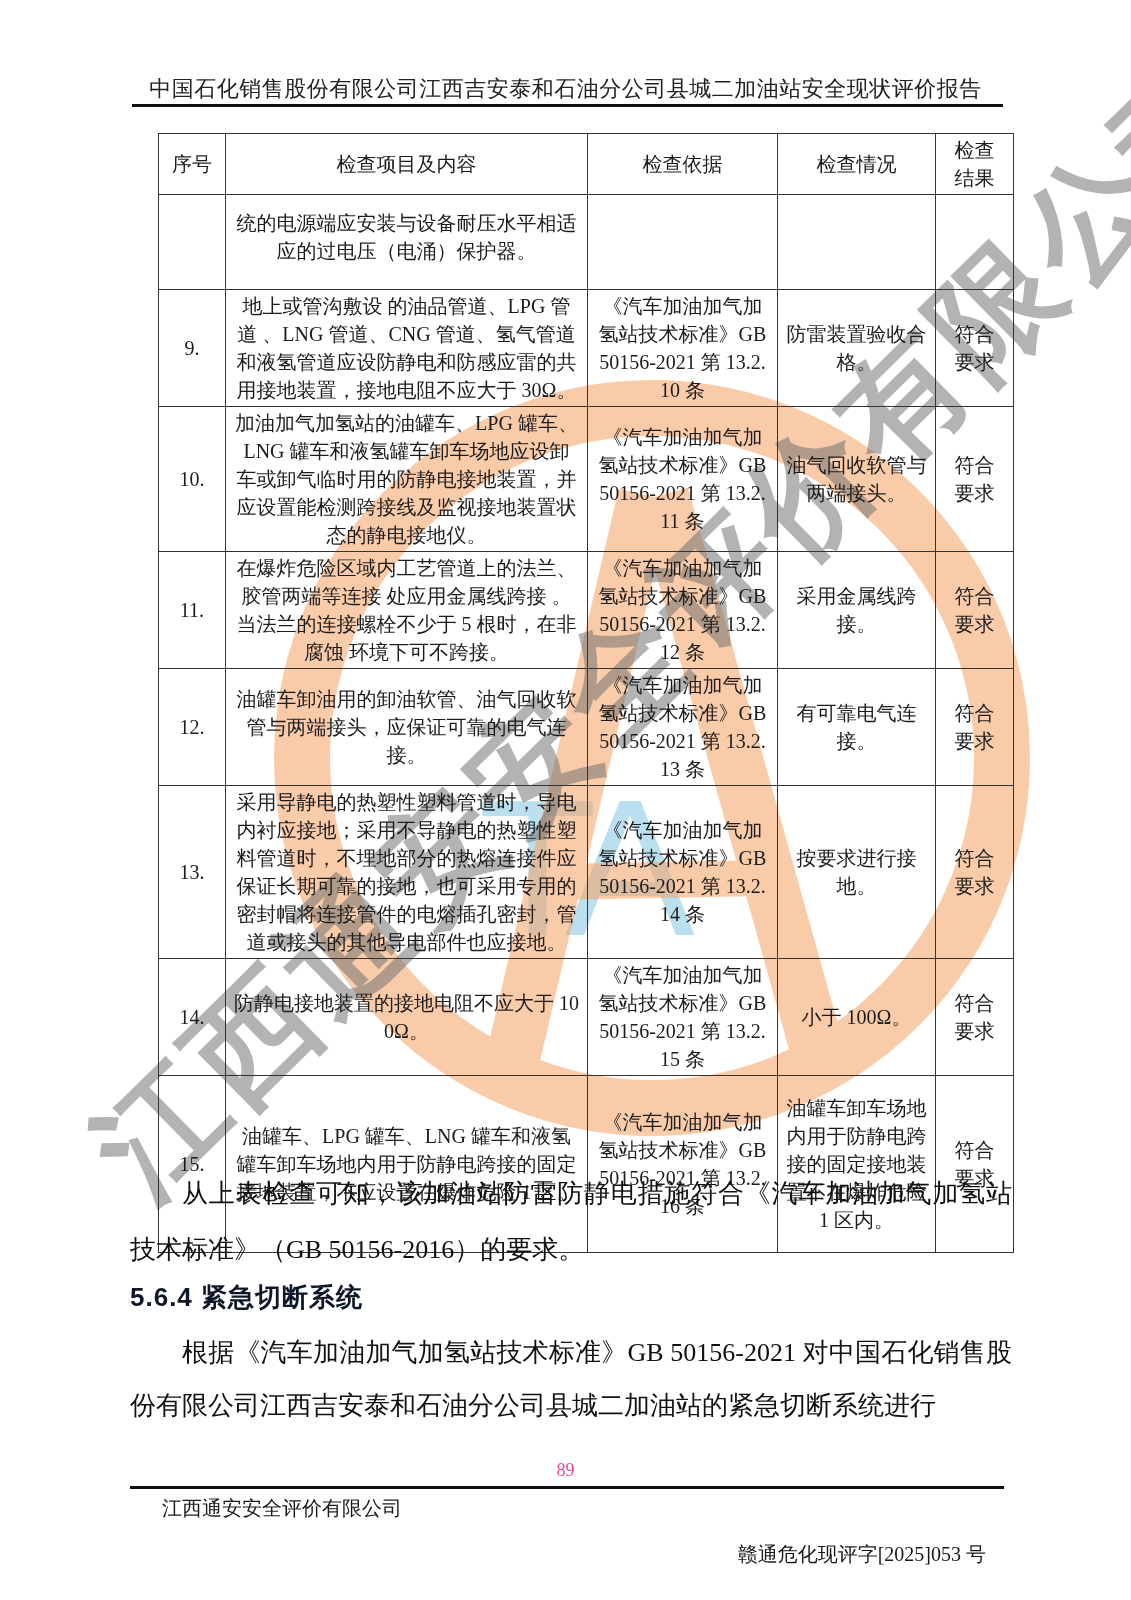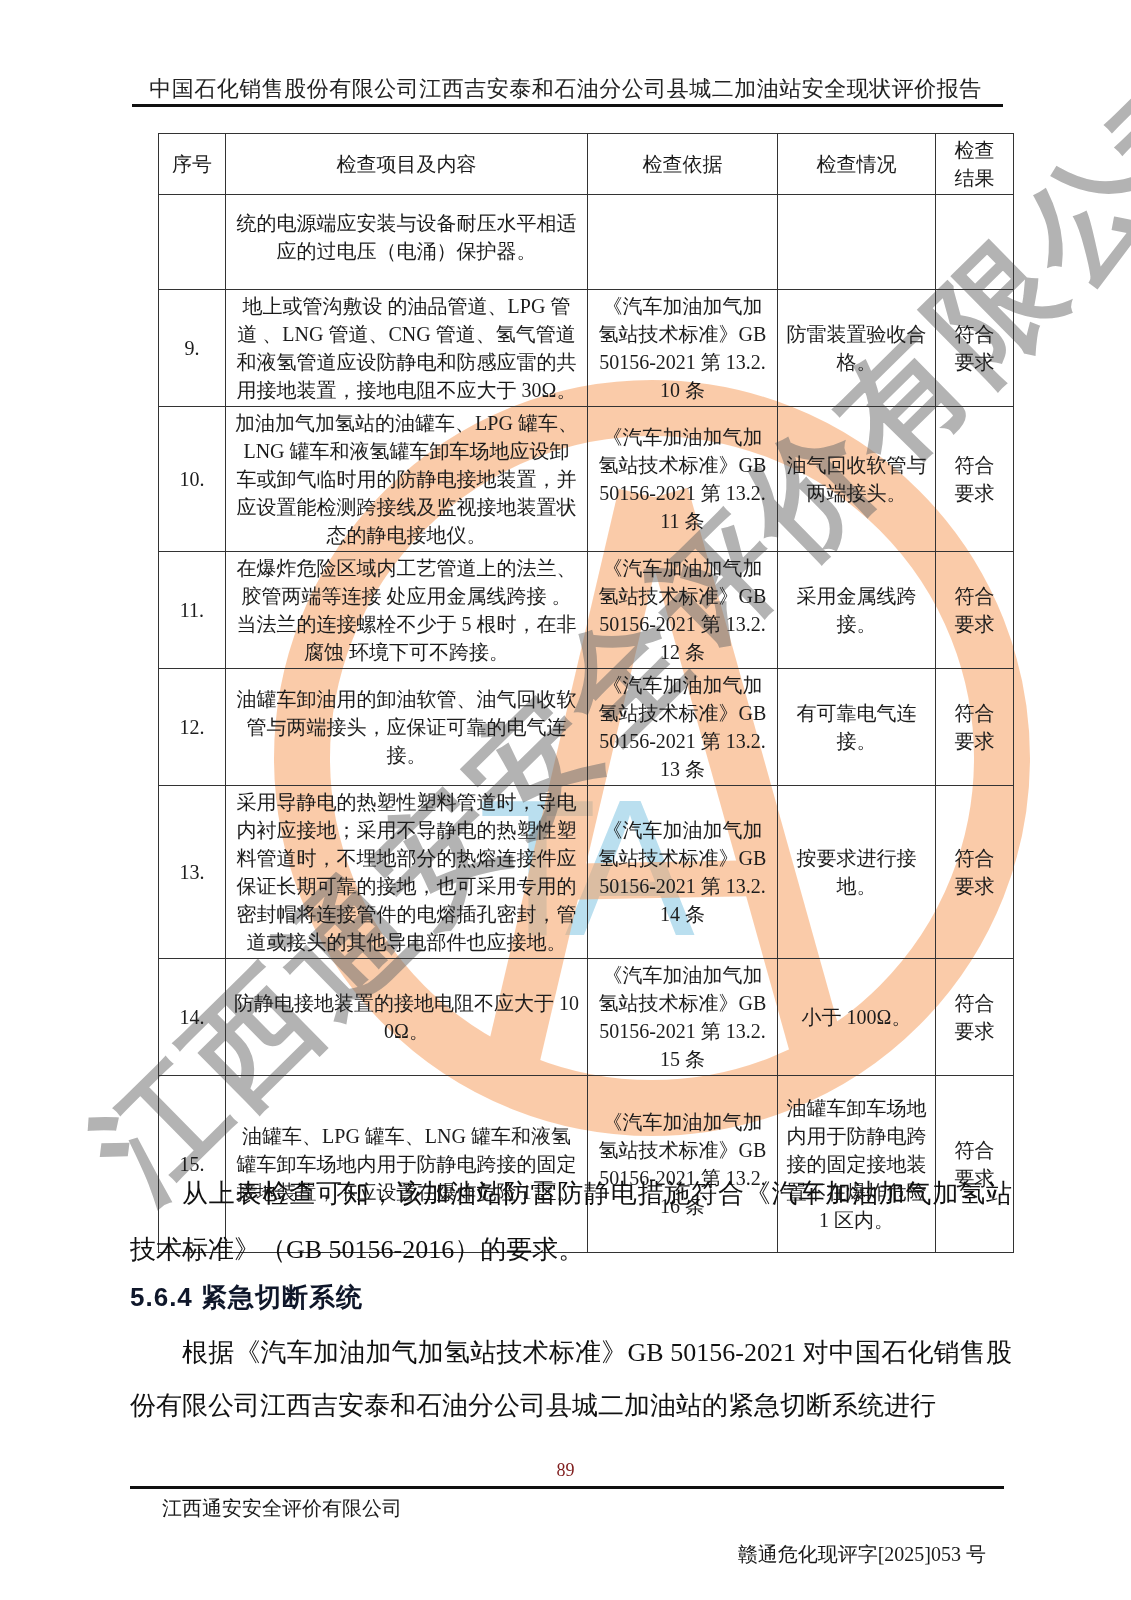--- a/index.html
+++ b/index.html
@@ -69,21 +69,21 @@
   #para1{top:1166px;}
   .section-heading{
     position:absolute;left:130px;top:1280px;
     font-family:"Liberation Sans","DejaVu Sans",sans-serif;
     font-size:26px;font-weight:bold;color:#0f172a;letter-spacing:1px;
   }
   #para2{top:1326px;line-height:53px;}
   
   .page-number{
     position:absolute;left:0;top:1460px;width:100%;
-    text-align:center;font-size:18px;color:#7f1d1d;
+    text-align:center;font-size:18px;color:#ec4899;
   }
   .footer-rule{
     position:absolute;left:130px;top:1486px;width:874px;height:2.5px;background:#101010;
   }
   .footer-texts{
     position:absolute;left:130px;top:1495px;width:874px;
     display:flex;justify-content:space-between;
     font-size:20px;color:#181818;padding:0;box-sizing:border-box;
   }
   .footer-left{margin-left:32px;}

